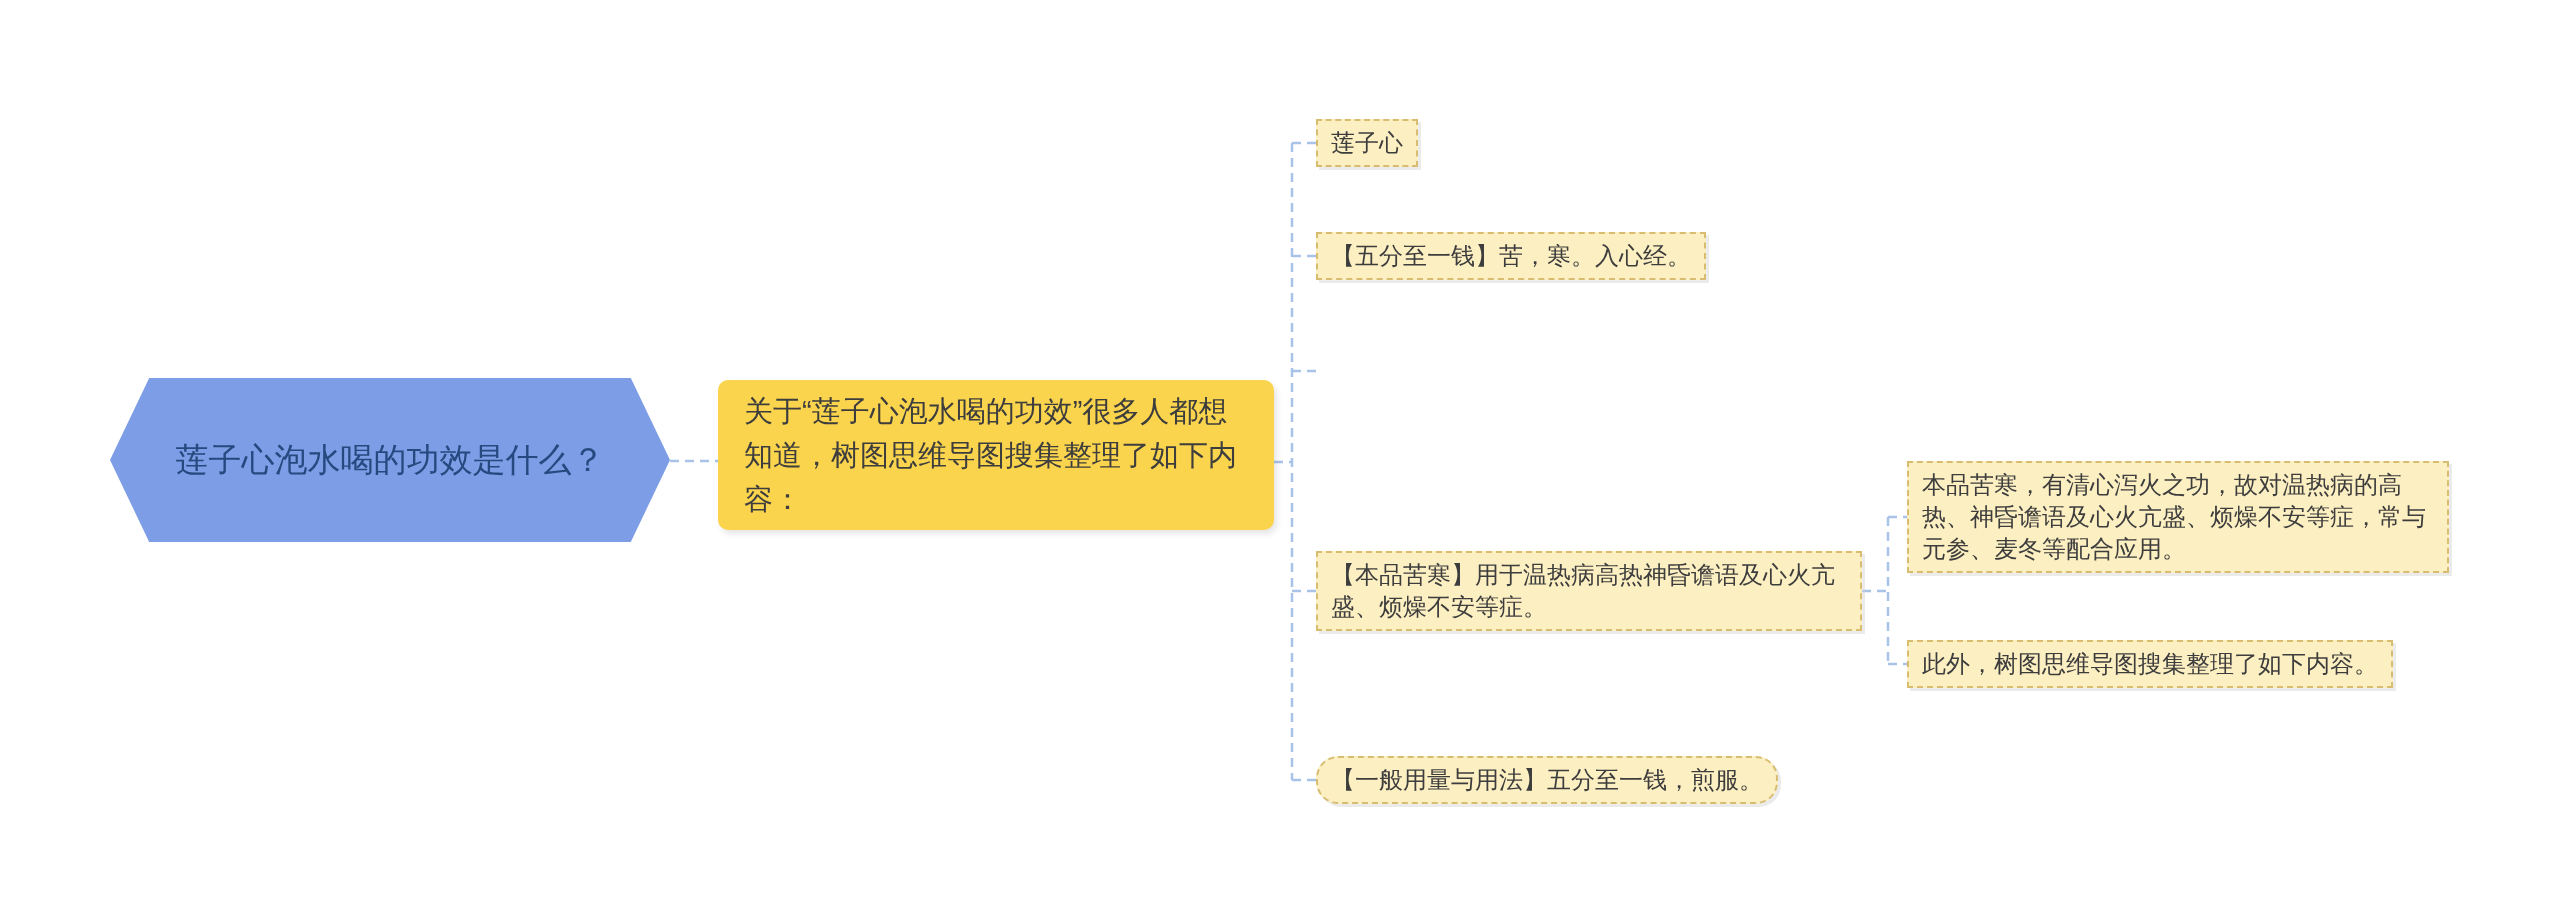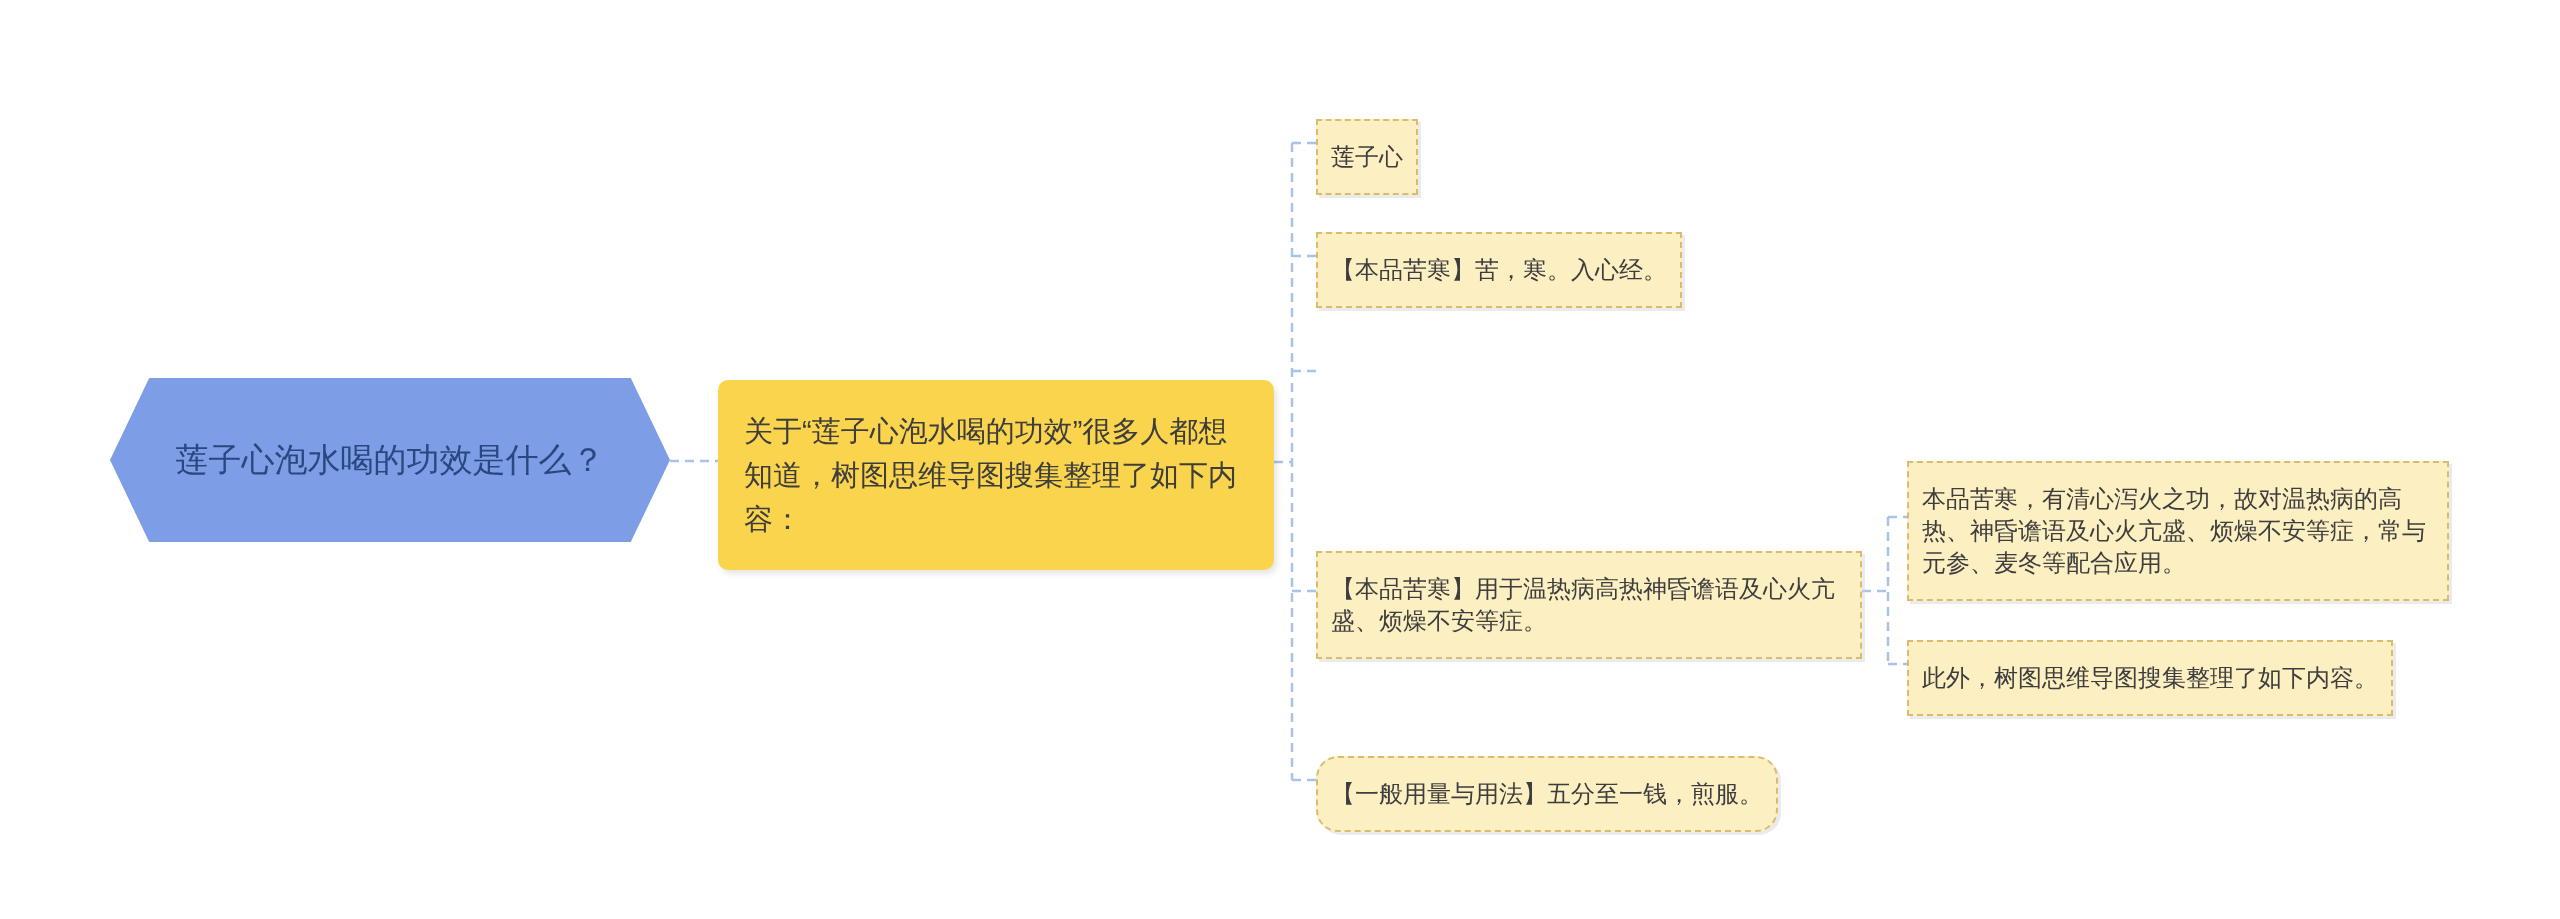--- a/index.html
+++ b/index.html
@@ -50,29 +50,29 @@
     justify-content: center;
     text-align: center;
     padding: 17px 52px;
   }
   .intro-node {
     left: 718px;
     top: 380px;
     width: 556px;
     background: var(--intro-bg, #FBD44E);
     border-radius: 10px;
-    padding: 29px 26px;
+    padding: 9px 26px;
     font-size: 29px;
     line-height: 1.52;
     box-shadow: 3px 4px 6px rgba(0,0,0,0.10);
   }
   .branch-node {
     background: var(--branch-bg, #FCEFC2);
     border: 2px dashed var(--branch-border, #D8BC6F);
-    padding: 20px 13px;
+    padding: 6px 13px;
     font-size: 24px;
     line-height: 32px;
     box-shadow: 3px 3px 0 rgba(210,210,210,0.45);
   }
   .nowrap { white-space: nowrap; }
   .branch-0 { left: 1316px; top: 119px; }
   .branch-1 { left: 1316px; top: 232px; }
   .branch-2 { left: 1316px; top: 347px; }
   .branch-3 { left: 1316px; top: 551px; width: 546px; }
   .branch-4 { left: 1316px; top: 756px; border-radius: 22px; }
@@ -97,21 +97,21 @@
 
   <div class="node intro-node">
     <span class="label">关于“莲子心泡水喝的功效”很多人都想知道，树图思维导图搜集整理了如下内容：</span>
   </div>
 
   <div class="node branch-node branch-0 nowrap">
     <span class="label">莲子心</span>
   </div>
 
   <div class="node branch-node branch-1 nowrap">
-    <span class="label">【本品苦寒】苦，寒。入心经。</span>
+    <span class="label">【五分至一钱】苦，寒。入心经。</span>
   </div>
 
 
   <div class="node branch-node branch-3">
     <span class="label">【本品苦寒】用于温热病高热神昏谵语及心火亢盛、烦燥不安等症。</span>
   </div>
 
   <div class="node branch-node branch-4 nowrap">
     <span class="label">【一般用量与用法】五分至一钱，煎服。</span>
   </div>

